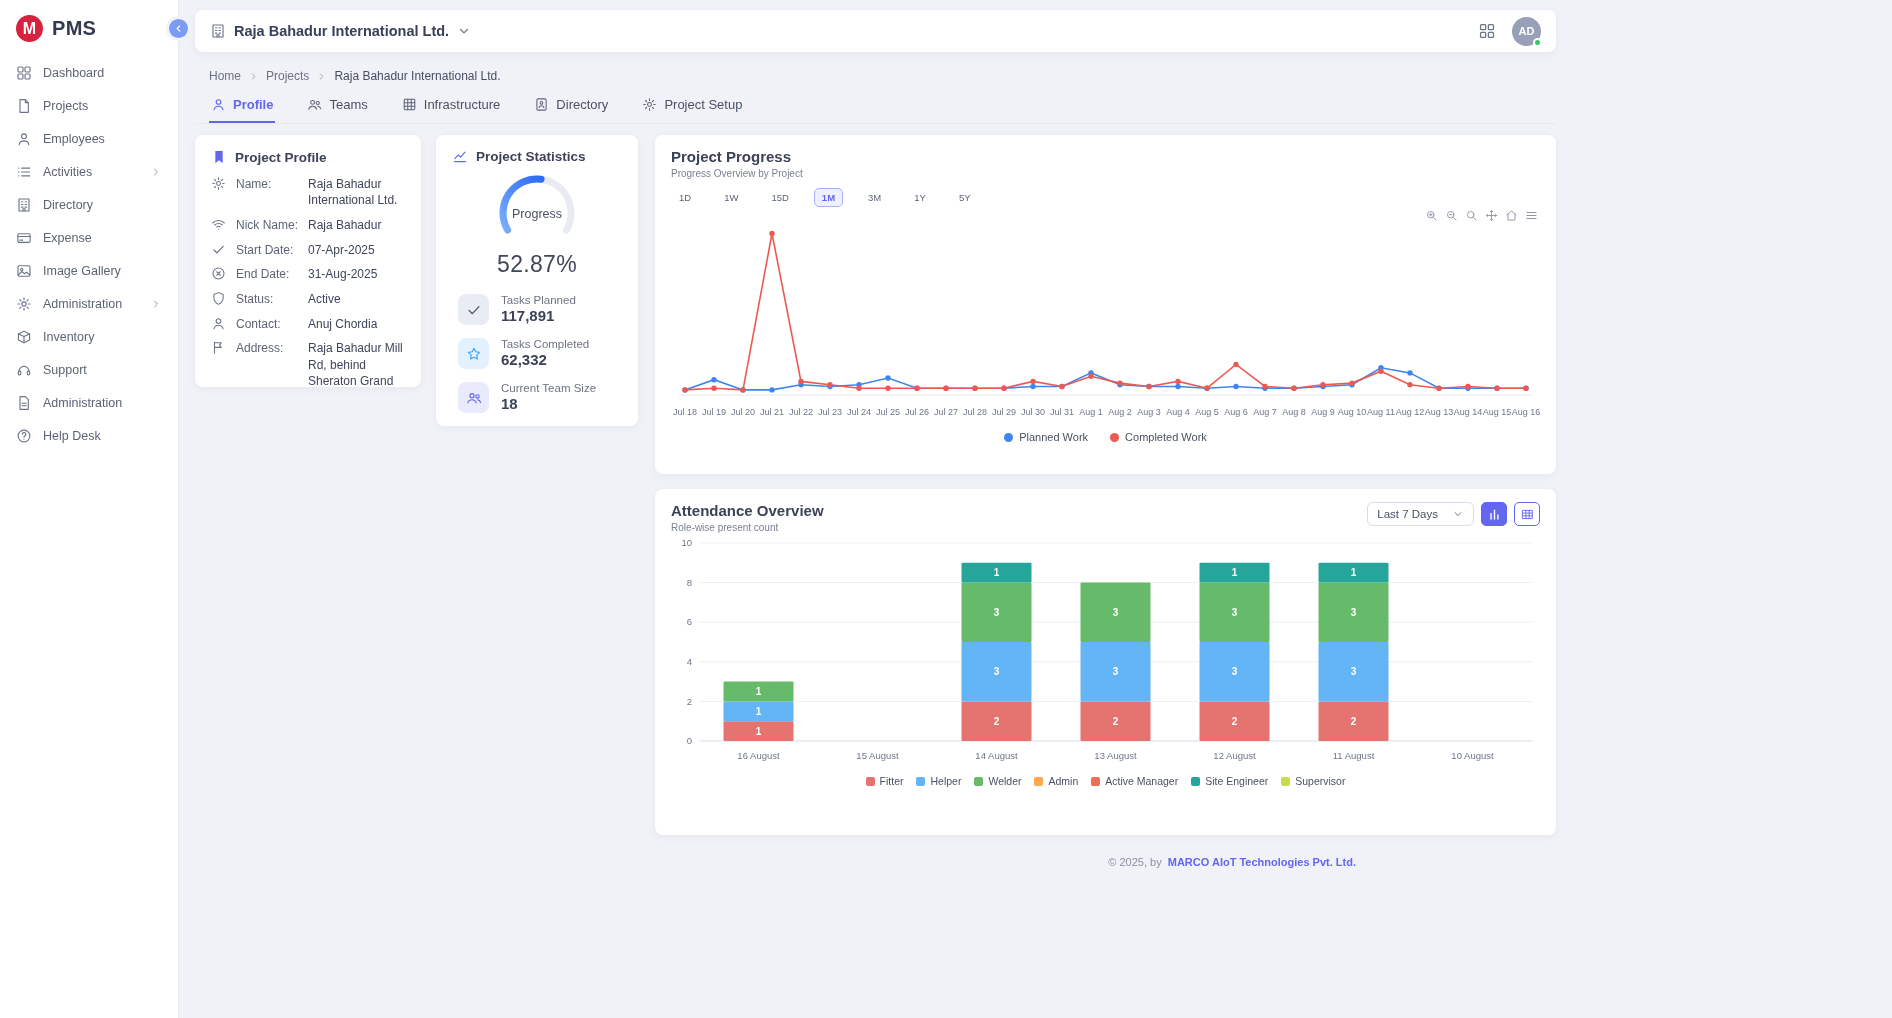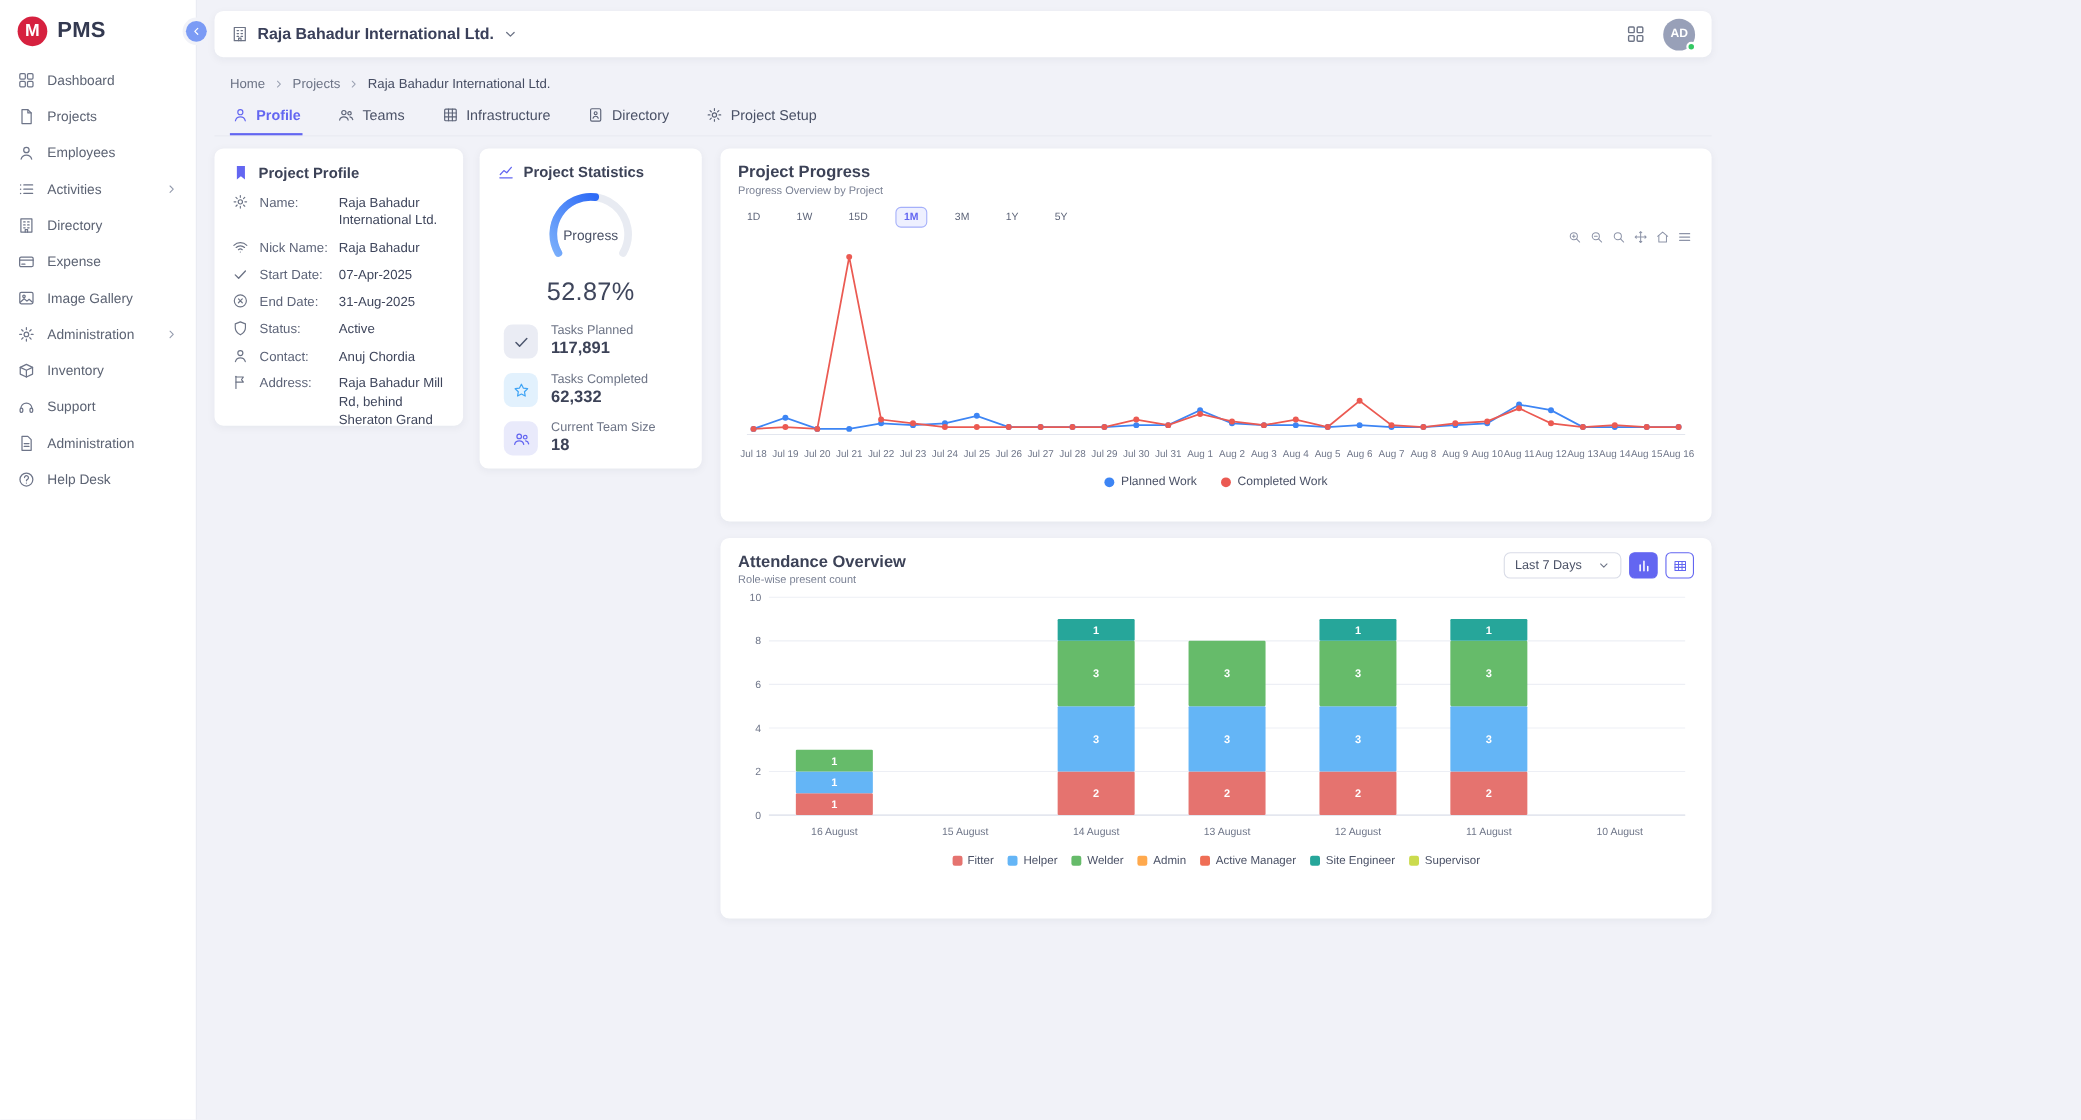--- a/index.html
+++ b/index.html
@@ -775,16 +775,20 @@
                 <span class="lg-sq" style="background:#26a69a"></span>
                 <span>Site Engineer</span>
               </span>
               <span class="lg-item lg-item-sm">
                 <span class="lg-sq" style="background:#cbdb4e"></span>
                 <span>Supervisor</span>
               </span>
             </div>
         </section>
 
+        <div class="footer">
+          <span>© 2025, by</span>
+          <a class="footer-link">MARCO AIoT Technologies Pvt. Ltd.</a>
+        </div>
       </div>
     </div>
   </main>
 </div>
 
 </body></html>

